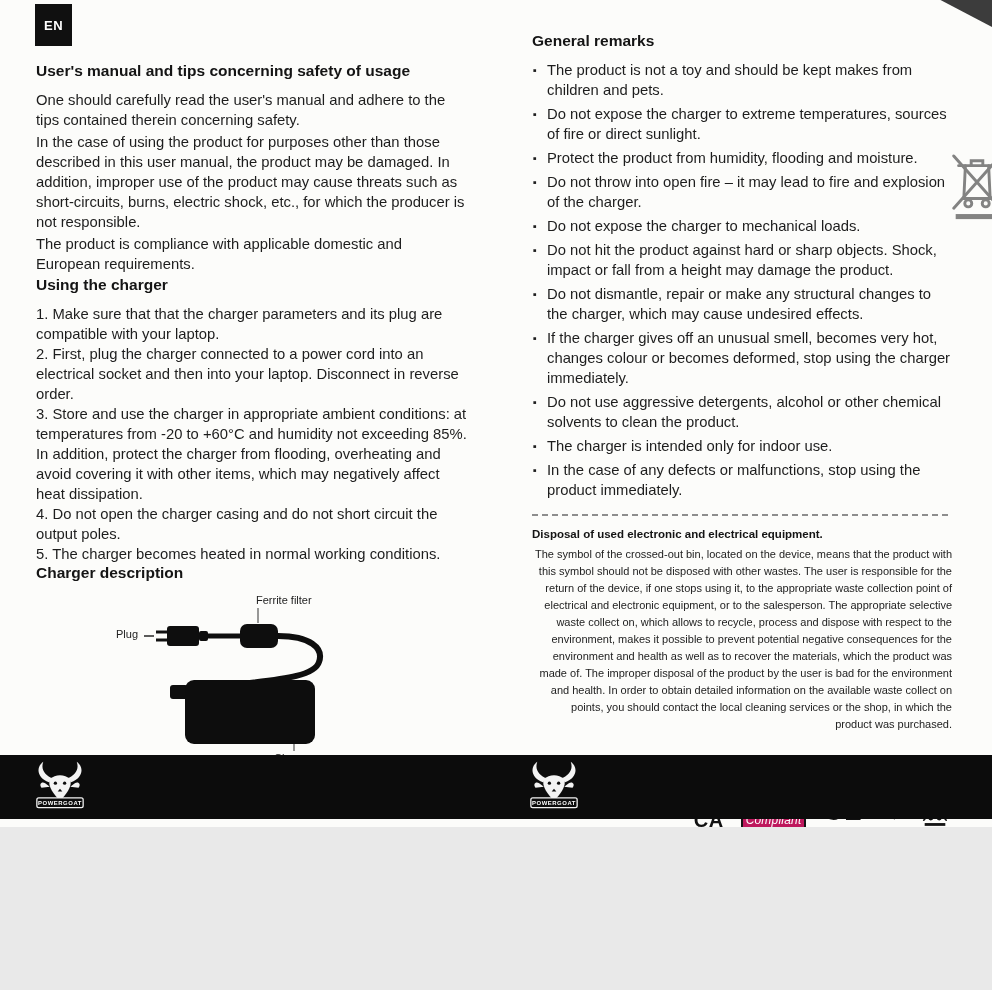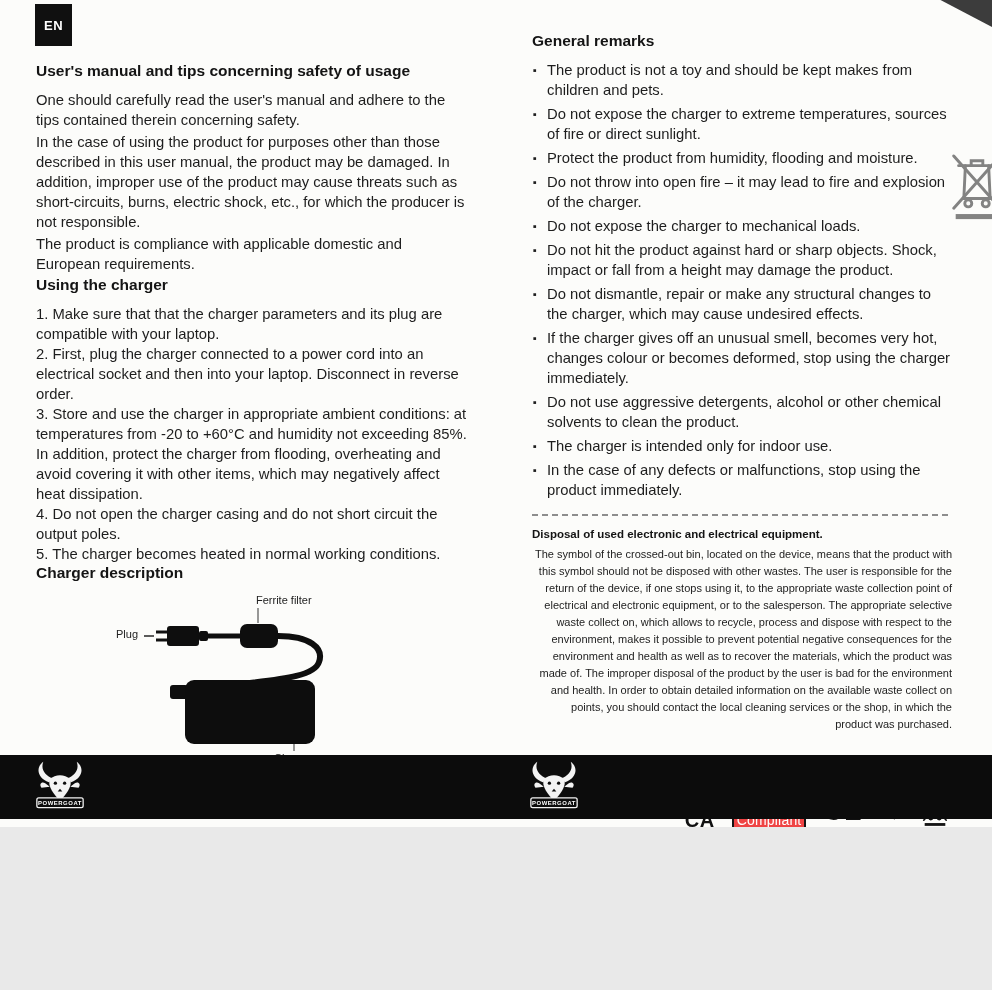--- a/index.html
+++ b/index.html
@@ -52,21 +52,21 @@
 
   .divider { border-top:2px dashed #8d8d8d; margin:14px 0 12px 0; width:99%; }
   .disposal-h { font-size:11.5px; font-weight:700; margin-bottom:6px; color:#141414; }
   .disposal-b { font-size:11px; line-height:17px; color:#222;text-align:right; }
 
   .marks { display:flex; align-items:center; justify-content:flex-end; gap:17px; margin-top:58px; padding-right:2px; }
   .ukca { font-weight:800; font-size:20px; line-height:.92; letter-spacing:.5px; color:#111; }
   .ukca span { display:block; }
   .rohs { border:2px solid #141414; text-align:center; min-width:58px; }
   .rohs-top { font-size:14px; font-weight:400; padding:0 5px; line-height:17px; }
-  .rohs-bottom { background:#ef4444; color:#fff; font-size:14px; padding:1px 3px; letter-spacing:.2px; }
+  .rohs-bottom { background:#be185d; color:#fff; font-size:12px; padding:1px 3px; letter-spacing:.2px;font-style:italic; }
   .ce { font-size:26px; font-weight:700; letter-spacing:2px; color:#111; }
   .recycle { font-size:25px; line-height:1; color:#111; }
 
   
   .footer {
     position:absolute; left:0; right:0; bottom:8px; height:64px;
     background:#0c0c0c; display:flex; align-items:center;
   }
   .logo-1 { margin-left:32px; }
   .logo-2 { margin-left:438px; }

